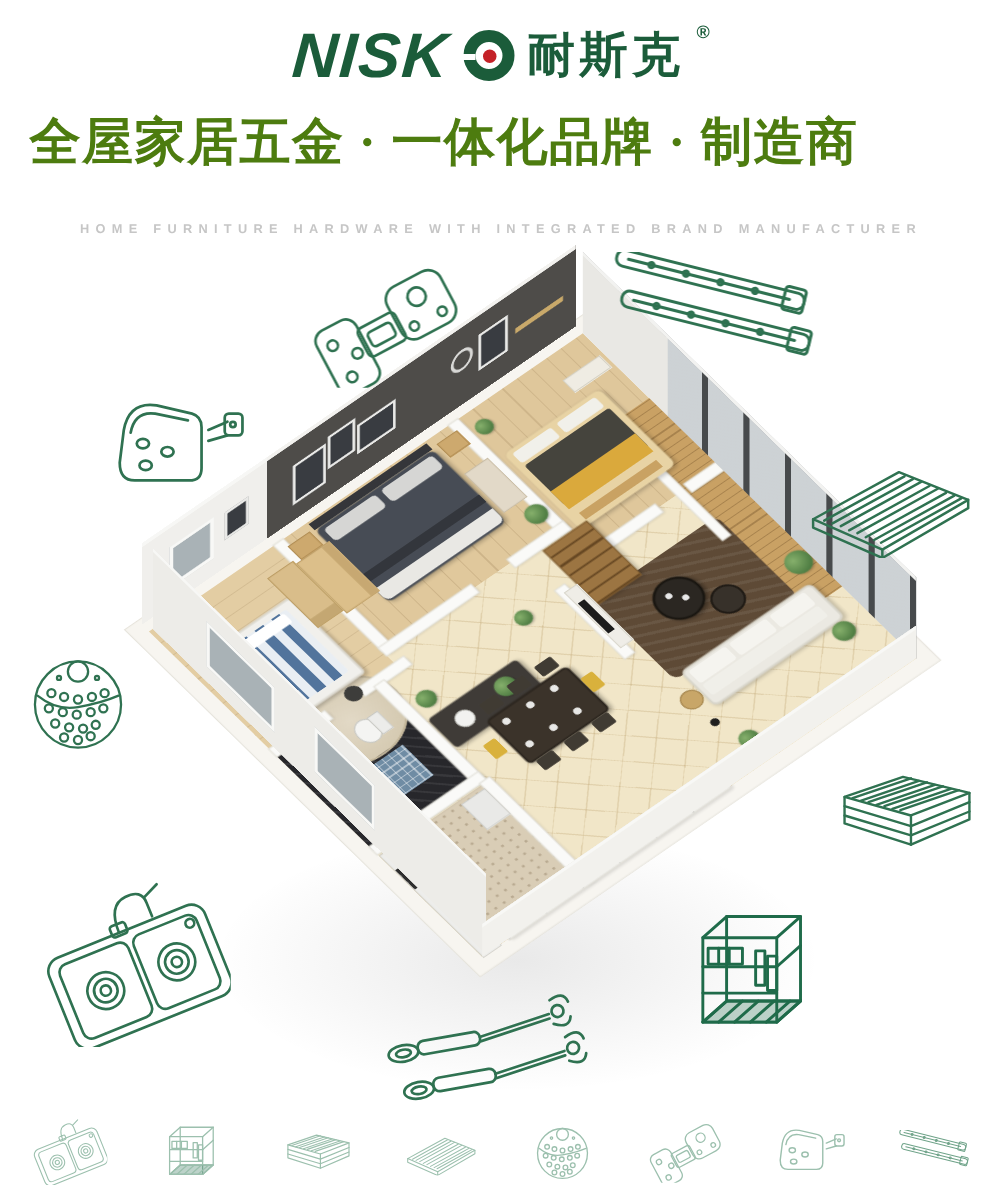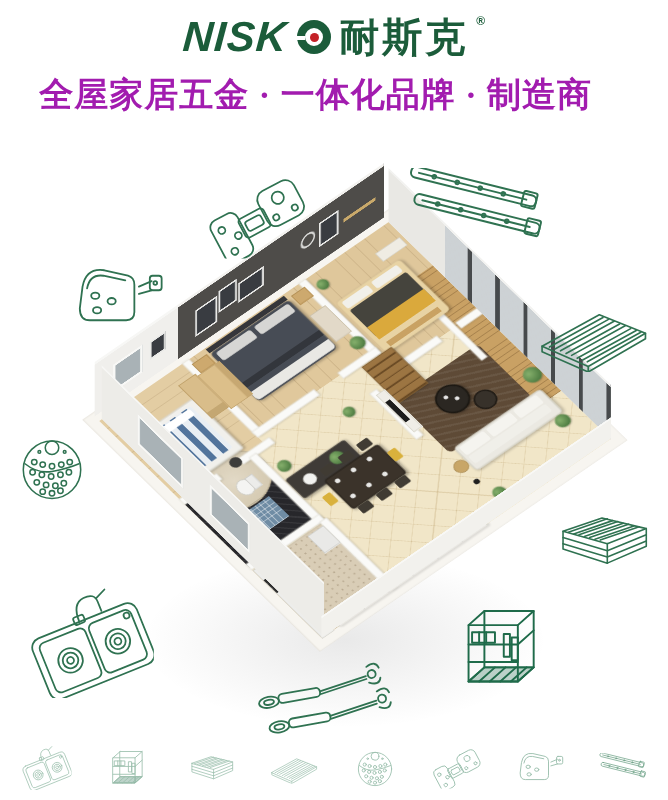--- a/index.html
+++ b/index.html
@@ -9,27 +9,27 @@
   
   .logo-row{position:absolute;top:12px;left:0;width:668px;height:50px;
             display:flex;align-items:center;justify-content:center;gap:8px;}
   .logo-latin{font-weight:900;font-size:42px;letter-spacing:1px;color:#1b5c3a;
               font-family:"Liberation Sans",sans-serif;font-style:italic;transform:skewX(-4deg);}
   .logo-o{position:relative;width:34px;height:34px;border:8px solid #1b5c3a;border-radius:50%;
           box-sizing:border-box;margin-left:2px;}
   .logo-o::before{content:"";position:absolute;left:-10px;top:8px;width:10px;height:4px;background:#fff;}
   .logo-dot{position:absolute;left:50%;top:50%;width:9px;height:9px;margin:-4.5px 0 0 -4.5px;
             border-radius:50%;background:#c42127;}
-  .logo-cn{font-weight:900;font-size:40px;color:#1b5c3a;letter-spacing:3px;
+  .logo-cn{font-weight:900;font-size:32px;color:#1b5c3a;letter-spacing:3px;
            font-family:"Liberation Sans","DejaVu Sans",sans-serif;}
   .logo-reg{font-size:12px;color:#1b5c3a;align-self:flex-start;margin-top:2px;font-weight:700;}
 
-  .headline{position:absolute;top:72px;left:0;width:592px;text-align:right;
+  .headline{position:absolute;top:72px;left:0;width:592px;text-align:center;
             font-family:"Liberation Serif","DejaVu Serif",serif;font-weight:700;
-            font-size:34px;letter-spacing:1px;color:#a21caf;}
+            font-size:34px;letter-spacing:1px;color:#4d7c0f;}
   .subheadline{position:absolute;top:116px;left:0;width:668px;text-align:center;
             font-family:"Liberation Serif","DejaVu Serif",serif;font-weight:700;
             font-size:20px;color:#141414;white-space:pre;}
   .caption-en{position:absolute;top:147px;left:0;width:668px;text-align:center;
             font-size:8.5px;letter-spacing:4.2px;color:#c6c6c6;font-weight:600;}
 
   
   .hw{position:absolute;color:#2f7251;z-index:5;}
   .hw svg{width:100%;height:100%;overflow:visible;display:block;}
   .hw.dark{color:#1f6b4a;}
@@ -239,20 +239,21 @@
 
   <div class="logo-row">
     <span class="logo-latin">NISK</span>
     <span class="logo-o">
         <span class="logo-dot"></span>
       </span>
     <span class="logo-cn">耐斯克</span>
     <span class="logo-reg">®</span>
   </div>
   <div class="headline">全屋家居五金 · 一体化品牌 · 制造商</div>
+  <div class="caption-en">HOME FURNITURE HARDWARE WITH INTEGRATED BRAND MANUFACTURER</div>
 
   <div class="iso-wrap">
     <div class="iso-shadow"></div>
     <div class="iso-floor">
 
       <div class="abs" style="left:0;top:0;width:500px;height:460px;background:#f7f5f0;box-shadow:0 0 0 1px #e5e2da;"></div>
       <div class="abs" style="left:14px;top:150px;width:472px;height:296px;background-color:#f1e6c8;background-image:repeating-linear-gradient(45deg,rgba(180,150,95,.28) 0 1px,transparent 1px 26px),repeating-linear-gradient(-45deg,rgba(180,150,95,.28) 0 1px,transparent 1px 26px);"></div>
       <div class="abs" style="left:150px;top:14px;width:200px;height:140px;background-color:#e0c89c;background-image:repeating-linear-gradient(90deg,rgba(120,90,50,.18) 0 1px,transparent 1px 18px);"></div>
       <div class="abs" style="left:14px;top:14px;width:136px;height:160px;background-color:#e3cda3;background-image:repeating-linear-gradient(0deg,rgba(120,90,50,.15) 0 1px,transparent 1px 16px);"></div>
       <div class="abs" style="left:350px;top:14px;width:136px;height:176px;background-color:#dfc79b;background-image:repeating-linear-gradient(90deg,rgba(120,90,50,.16) 0 1px,transparent 1px 16px);"></div>

